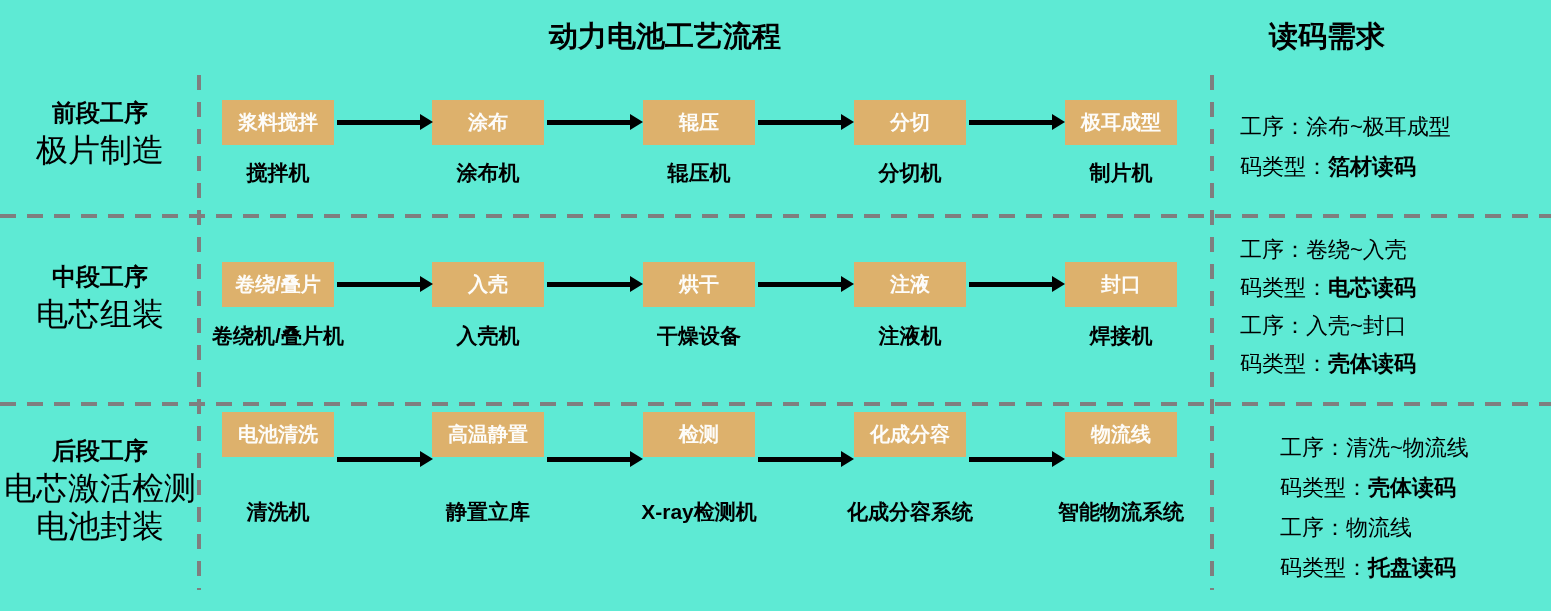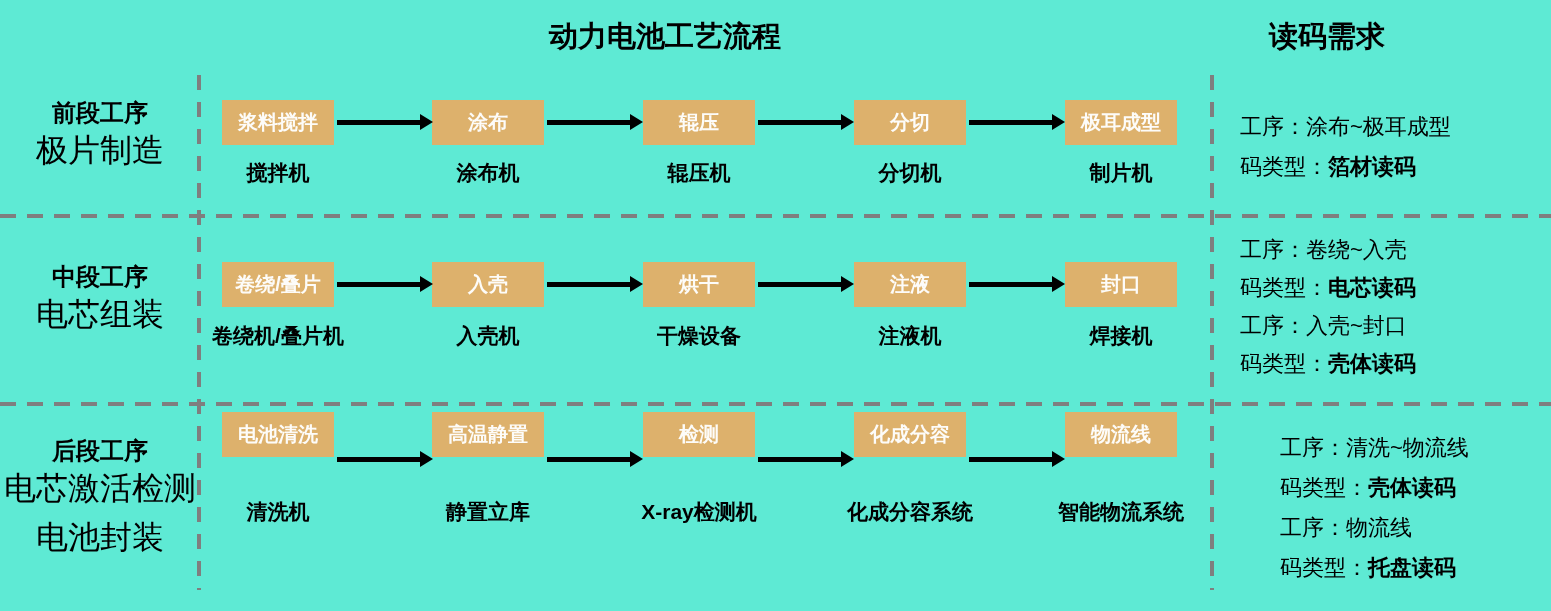--- a/index.html
+++ b/index.html
@@ -157,21 +157,21 @@
   <div class="reqs s2">
     <div class="req-line"><span class="req-label">工序：</span><span class="req-value">卷绕~入壳</span></div>
     <div class="req-line"><span class="req-label">码类型：</span><span class="req-value bold">电芯读码</span></div>
     <div class="req-line"><span class="req-label">工序：</span><span class="req-value">入壳~封口</span></div>
     <div class="req-line"><span class="req-label">码类型：</span><span class="req-value bold">壳体读码</span></div>
   </div>
 
   <div class="stage s3">
     <div class="stage-title">后段工序</div>
     <div class="stage-sub">电芯激活检测</div>
-    <div class="stage-sub" style="margin-top:15px;">电池封装</div>
+    <div class="stage-sub" style="margin-top:4px;">电池封装</div>
   </div>
 
   <div class="pbox r3 c1">电池清洗</div>
   <div class="pbox r3 c2">高温静置</div>
   <div class="pbox r3 c3">检测</div>
   <div class="pbox r3 c4">化成分容</div>
   <div class="pbox r3 c5">物流线</div>
 
   <div class="arrow r3 a1"></div>
   <div class="arrow r3 a2"></div>

